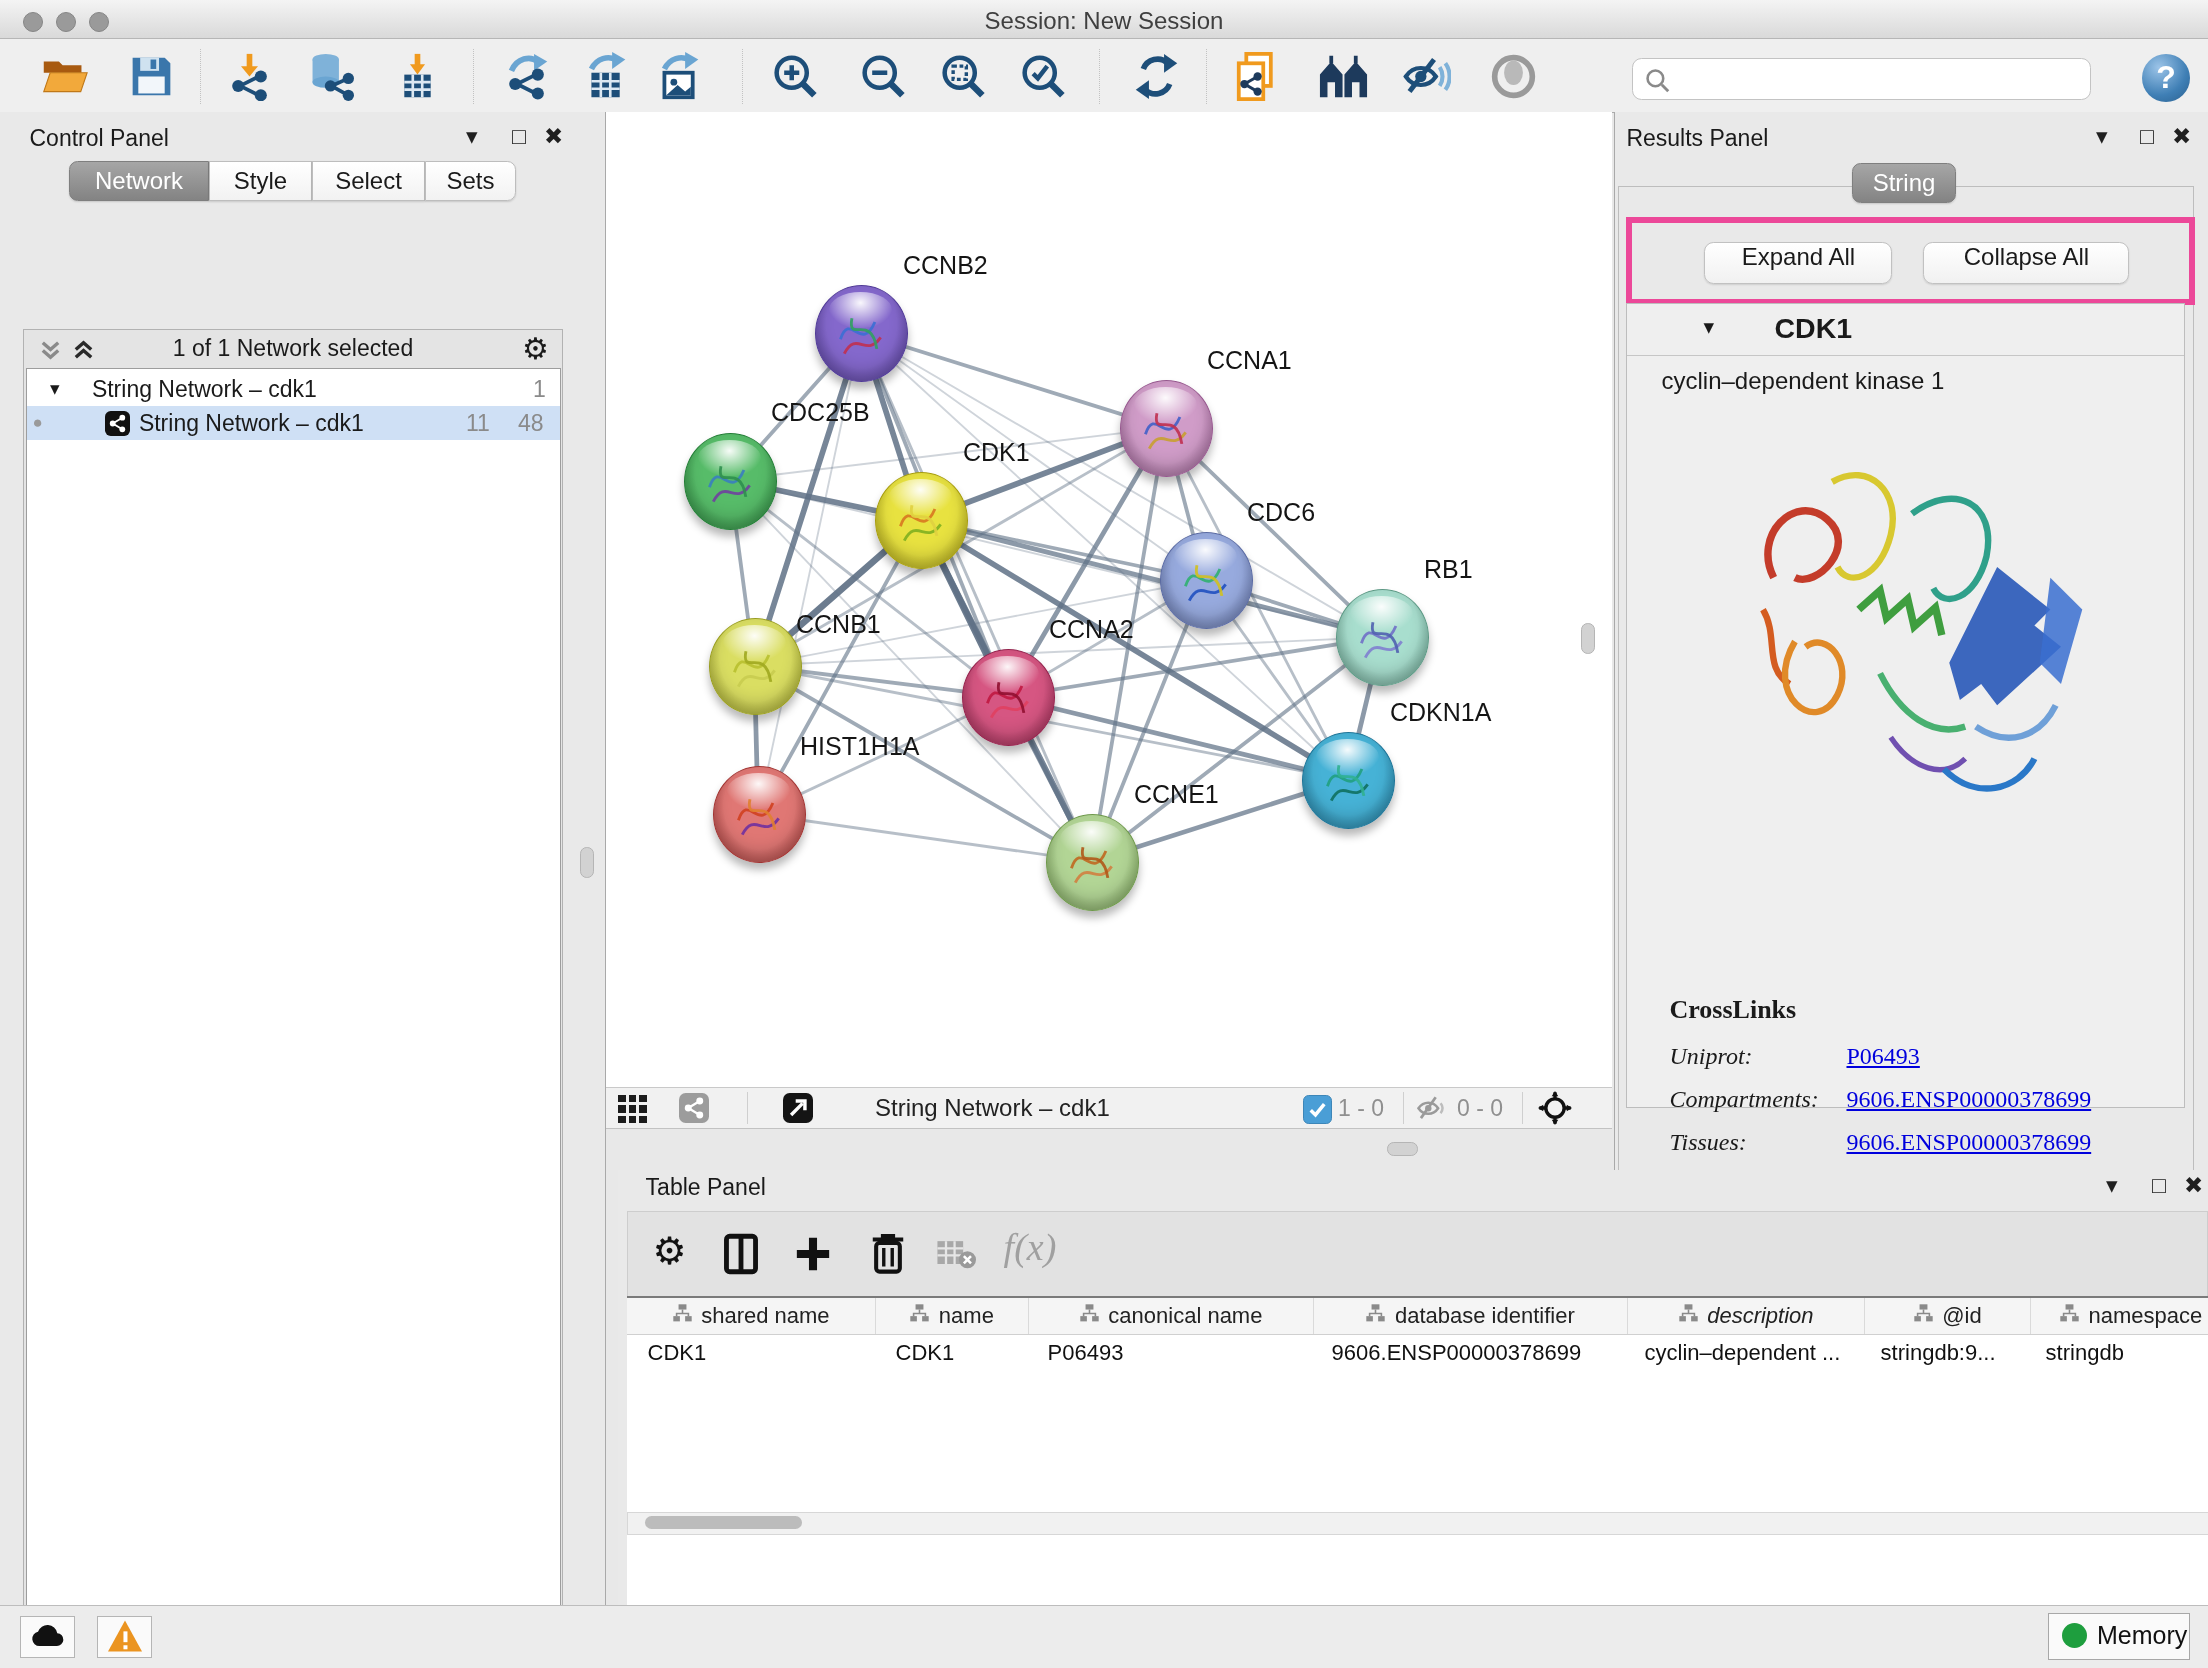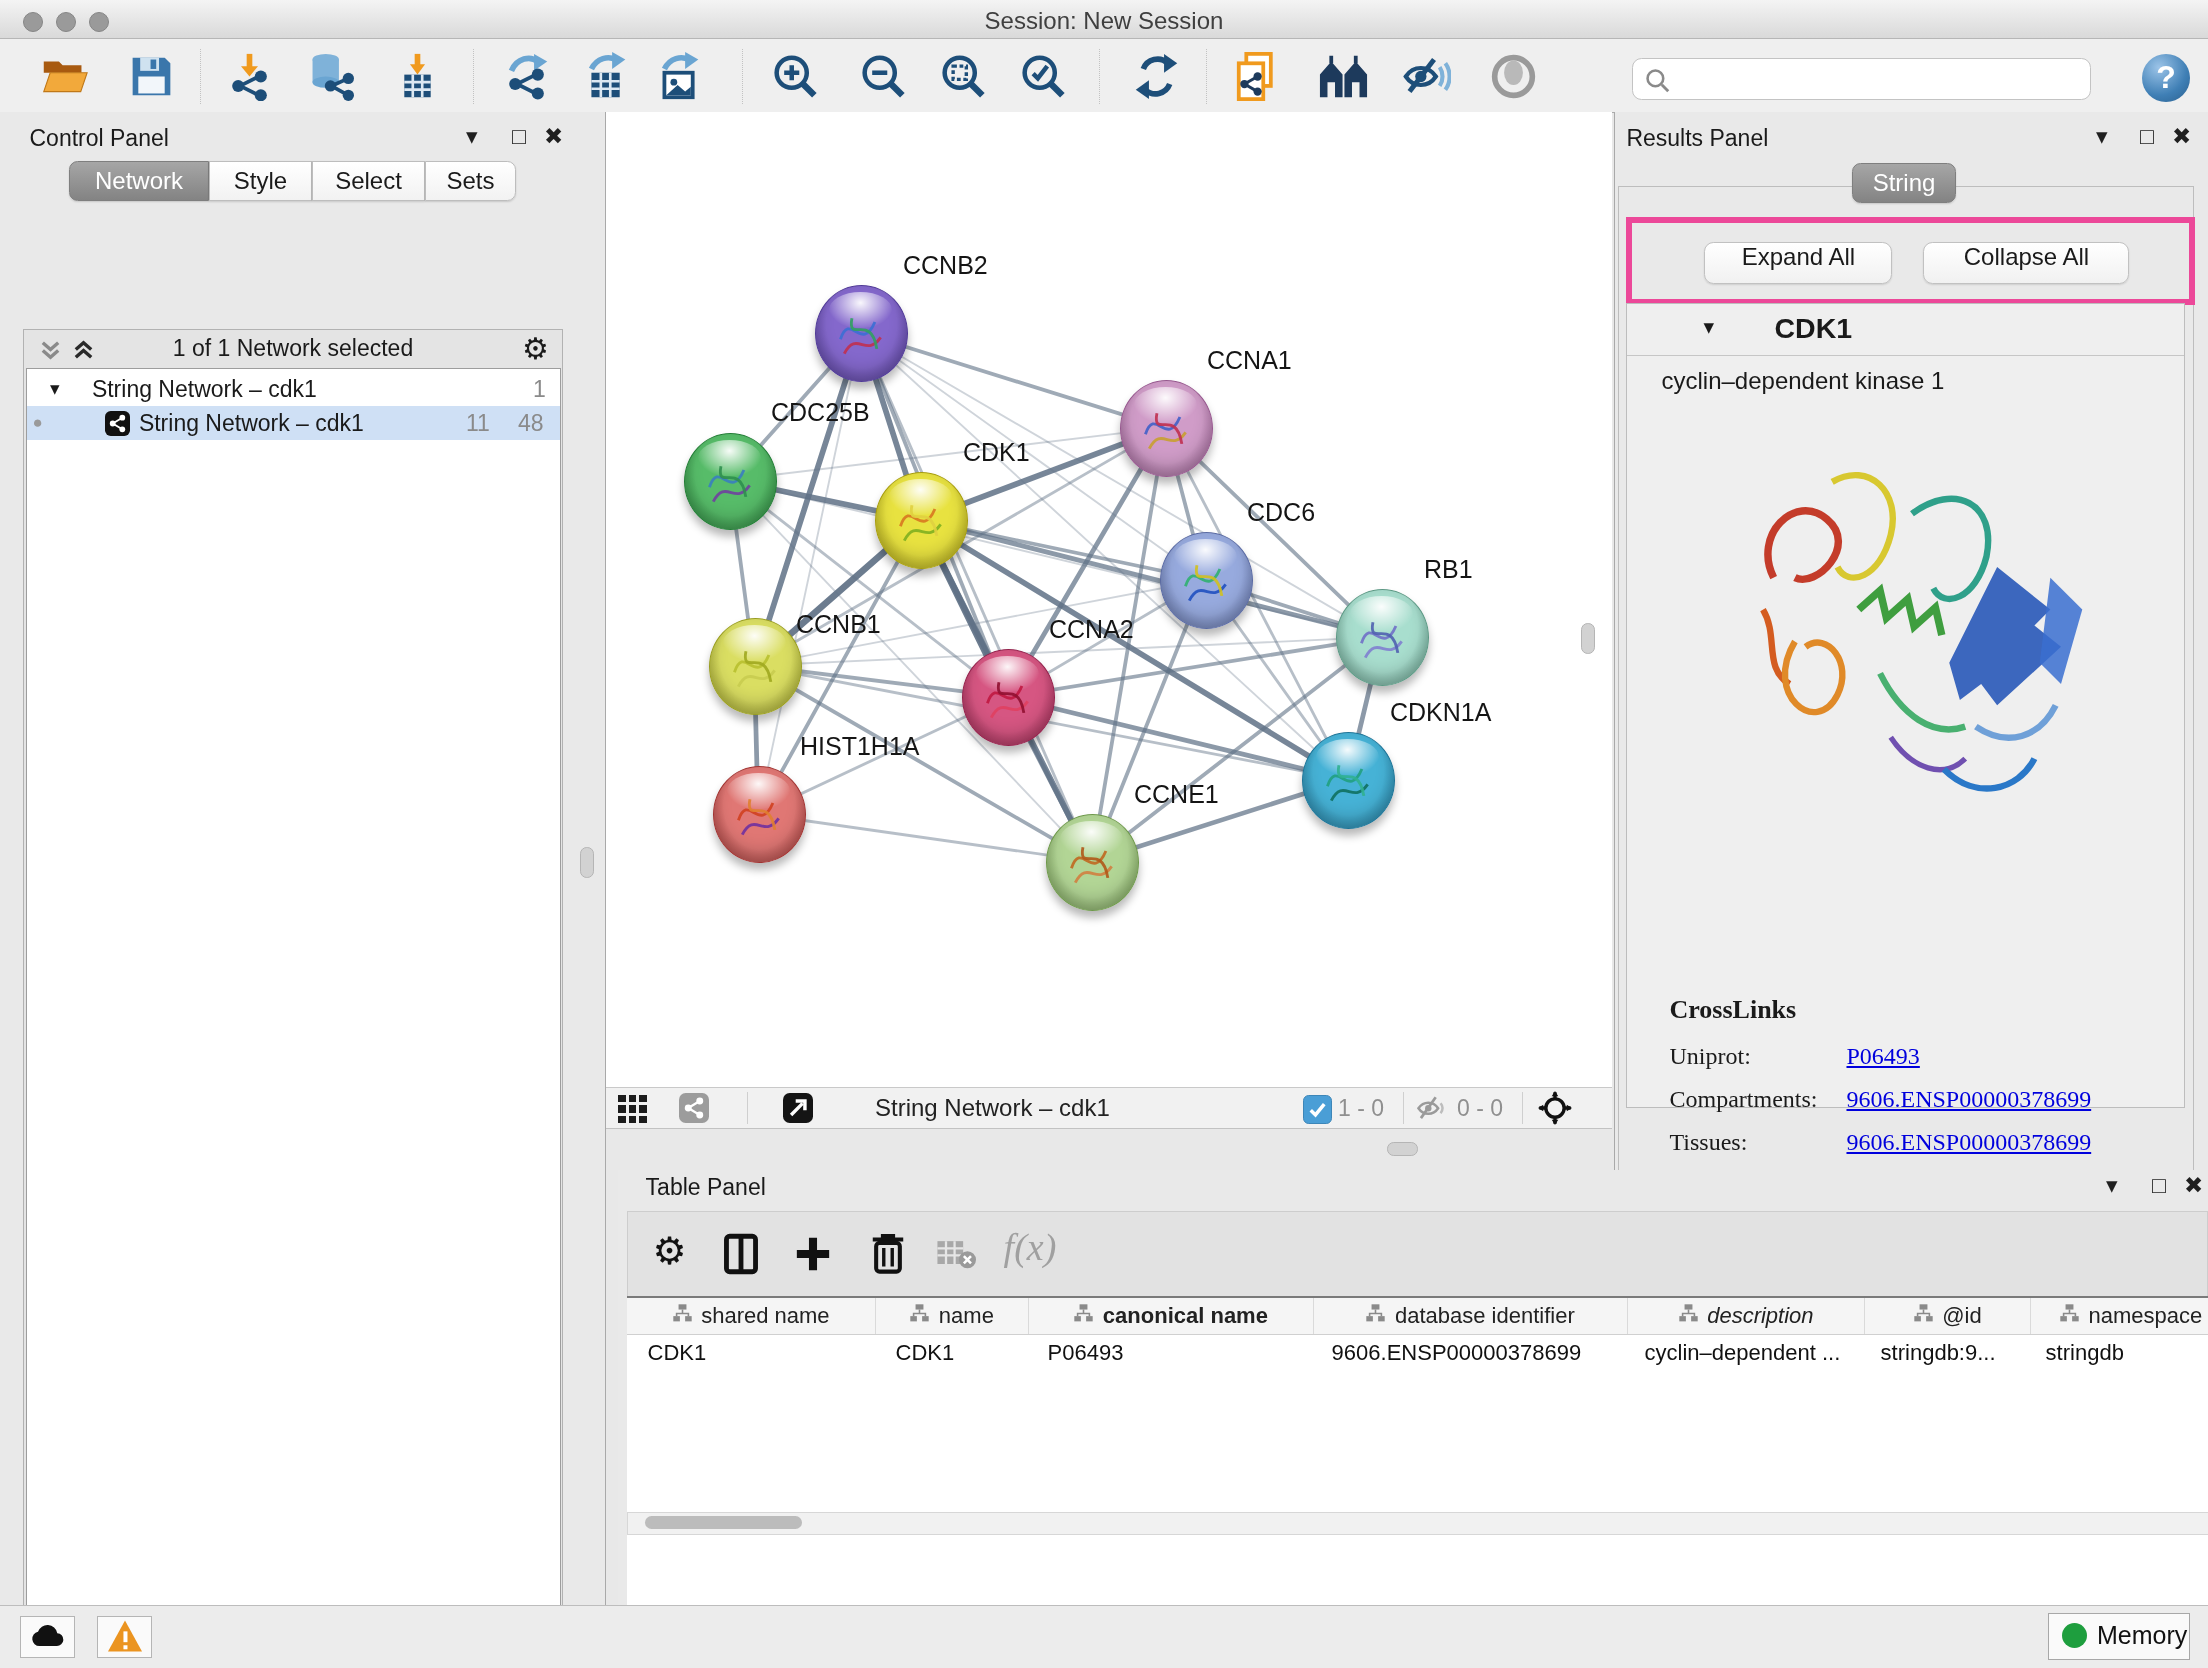--- a/index.html
+++ b/index.html
@@ -58,21 +58,21 @@
   
   #results-panel{left:1614px;top:112px;width:594px;height:1058px;background:#e9e9e9;border-left:1px solid #a9a9a9;}
   #rp-outer{position:absolute;left:2.9px;top:74px;width:574px;height:991px;border:1px solid #bdbdbd;background:#e9e9e9;}
   #rp-expbox{position:absolute;left:7.6px;top:30px;width:557px;height:76px;border:6px solid #ec4899;}
   .rbtn{position:absolute;top:19px;height:40px;border:1px solid #c1c1c1;border-radius:9.5px;background:linear-gradient(#ffffff,#f1f1f1);
     font-size:24px;text-align:center;cursor:pointer;box-shadow:0 1px 1.9px rgba(0,0,0,.12);}
   #rp-section{position:absolute;left:7.6px;top:116px;width:557px;height:803px;border:1px solid #bdbdbd;background:#efefef;}
   #rp-sechead{position:absolute;left:0;top:0;width:100%;height:51px;border-bottom:1px solid #c6c6c6;}
   #crosslinks{position:absolute;left:42px;top:691px;font-family:"Liberation Serif",serif;font-size:24px;}
   #crosslinks .clrow{height:43px;}
-  #crosslinks .cl-label{display:inline-block;width:177px;}
+  #crosslinks .cl-label{display:inline-block;width:177px;font-style:italic;}
   #crosslinks a{color:#0000dd;text-decoration:underline;cursor:pointer;}
   
   #table-panel{left:618px;top:1170px;width:1603px;height:436px;background:#e9e9e9;}
   #tp-toolbar{position:absolute;left:8.6px;top:41px;width:1579px;height:85px;background:#e2e2e2;border:1px solid #cdcdcd;}
   #tp-table{position:absolute;left:8.6px;top:126px;width:1583px;height:433px;background:#fff;border-top:2.9px solid #7a7a7a;overflow:hidden;}
   #tp-header{display:flex;height:36px;background:#f5f5f5;border-bottom:1px solid #d0d0d0;}
   .hcell{display:flex;align-items:center;justify-content:center;gap:8.6px;font-size:22px;color:#222;border-right:1px solid #dadada;overflow:hidden;white-space:nowrap;flex:none;}
   #tp-row{display:flex;height:36px;background:#fff;}
   .dcell{font-size:22px;color:#111;padding-left:21px;line-height:36px;overflow:hidden;white-space:nowrap;flex:none;box-sizing:border-box;}
   #tp-hscroll{position:absolute;left:8.6px;top:342px;width:1583px;height:21px;background:#f1f1f1;border:1px solid #d7d7d7;}
@@ -611,21 +611,21 @@
         </div>
         <div class="hcell" style="width: 152px;">
           <span><svg width="21" height="21" viewBox="0 0 16 16">
               <rect x="5" y="1" width="6" height="4" fill="#8a8a8a"></rect>
               <rect x="1" y="10" width="5" height="4" fill="#8a8a8a"></rect>
               <rect x="10" y="10" width="5" height="4" fill="#8a8a8a"></rect>
               <path d="M8 5v3 M3.5 10V8h9v2" stroke="#8a8a8a" stroke-width="1.2" fill="none"></path>
             </svg></span>
           <span>name</span>
         </div>
-        <div class="hcell" style="width: 284px; font-weight: bold;">
+        <div class="hcell" style="width: 284px;">
           <span><svg width="21" height="21" viewBox="0 0 16 16">
               <rect x="5" y="1" width="6" height="4" fill="#8a8a8a"></rect>
               <rect x="1" y="10" width="5" height="4" fill="#8a8a8a"></rect>
               <rect x="10" y="10" width="5" height="4" fill="#8a8a8a"></rect>
               <path d="M8 5v3 M3.5 10V8h9v2" stroke="#8a8a8a" stroke-width="1.2" fill="none"></path>
             </svg></span>
           <span>canonical name</span>
         </div>
         <div class="hcell" style="width: 313px;">
           <span><svg width="21" height="21" viewBox="0 0 16 16">

